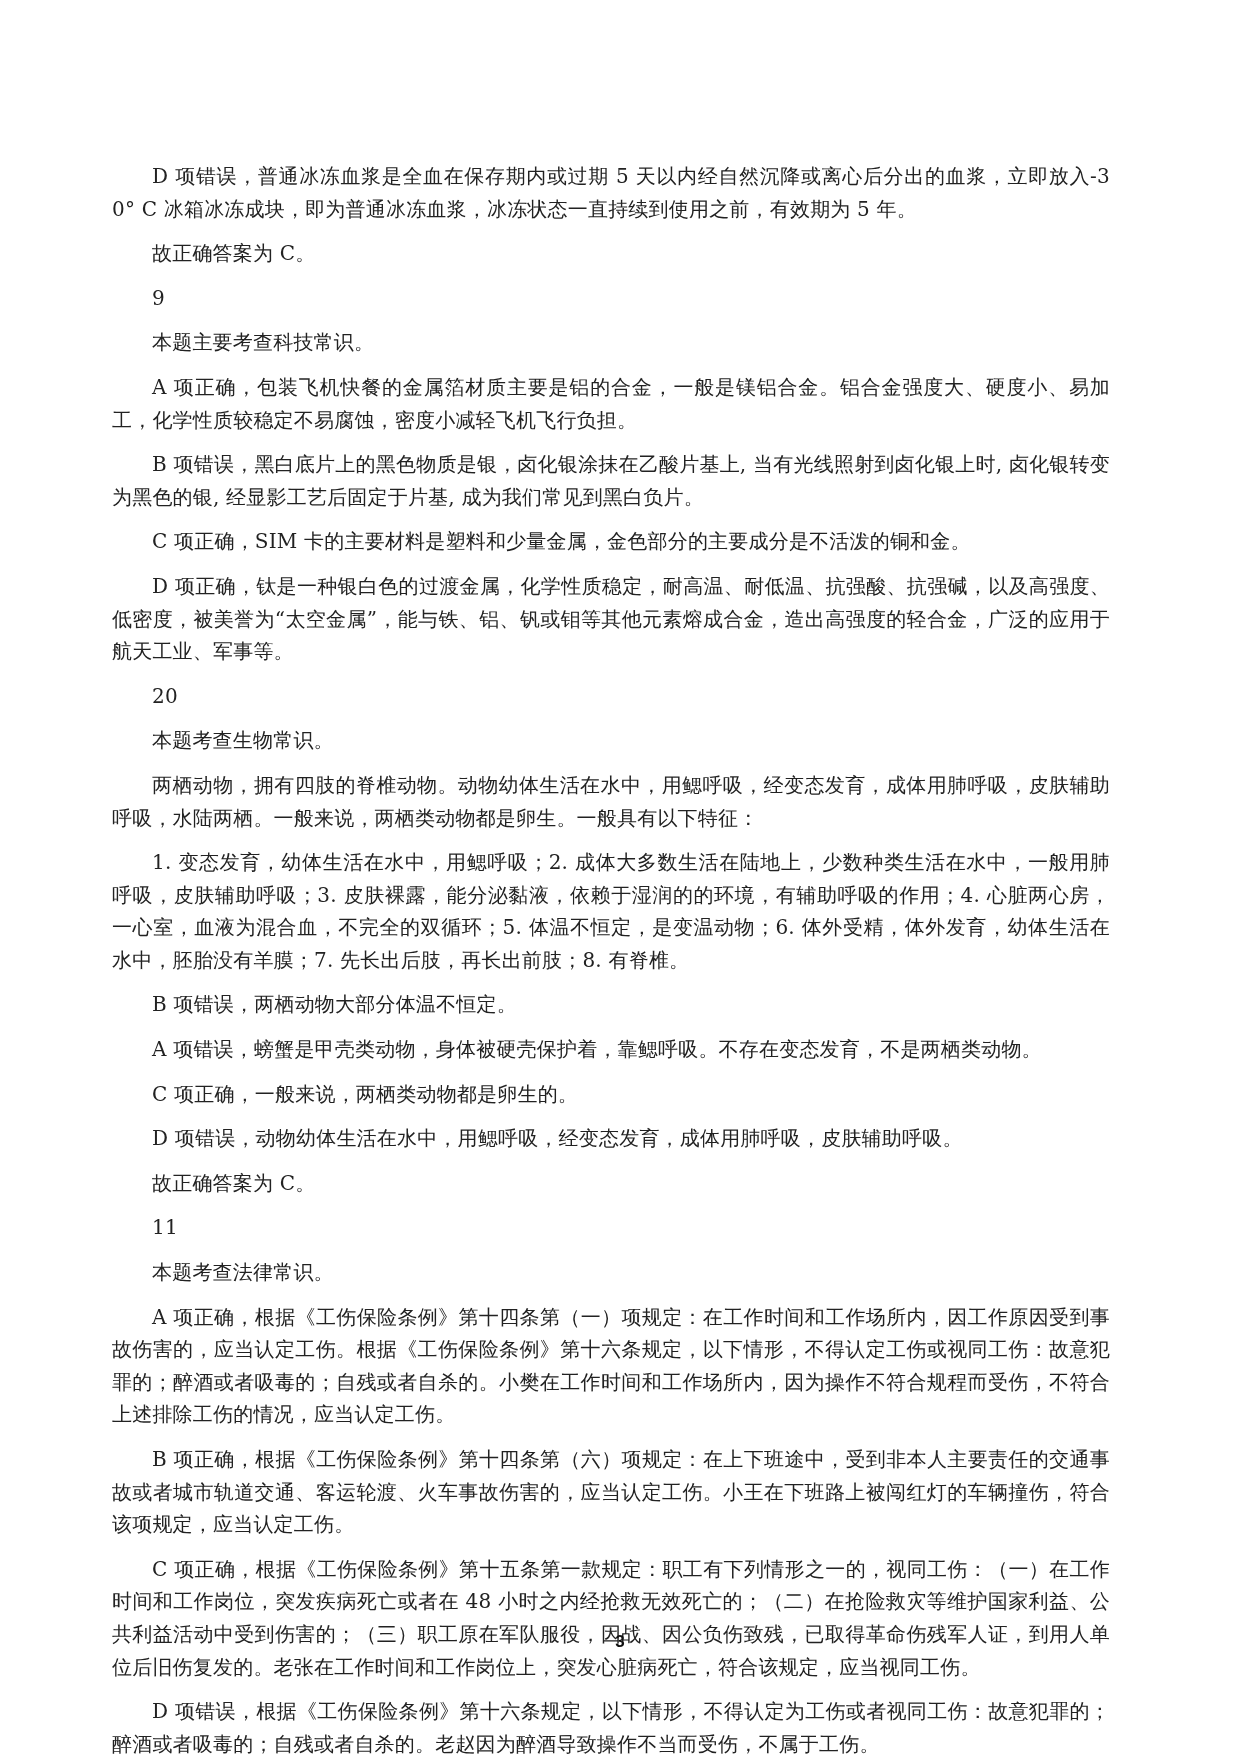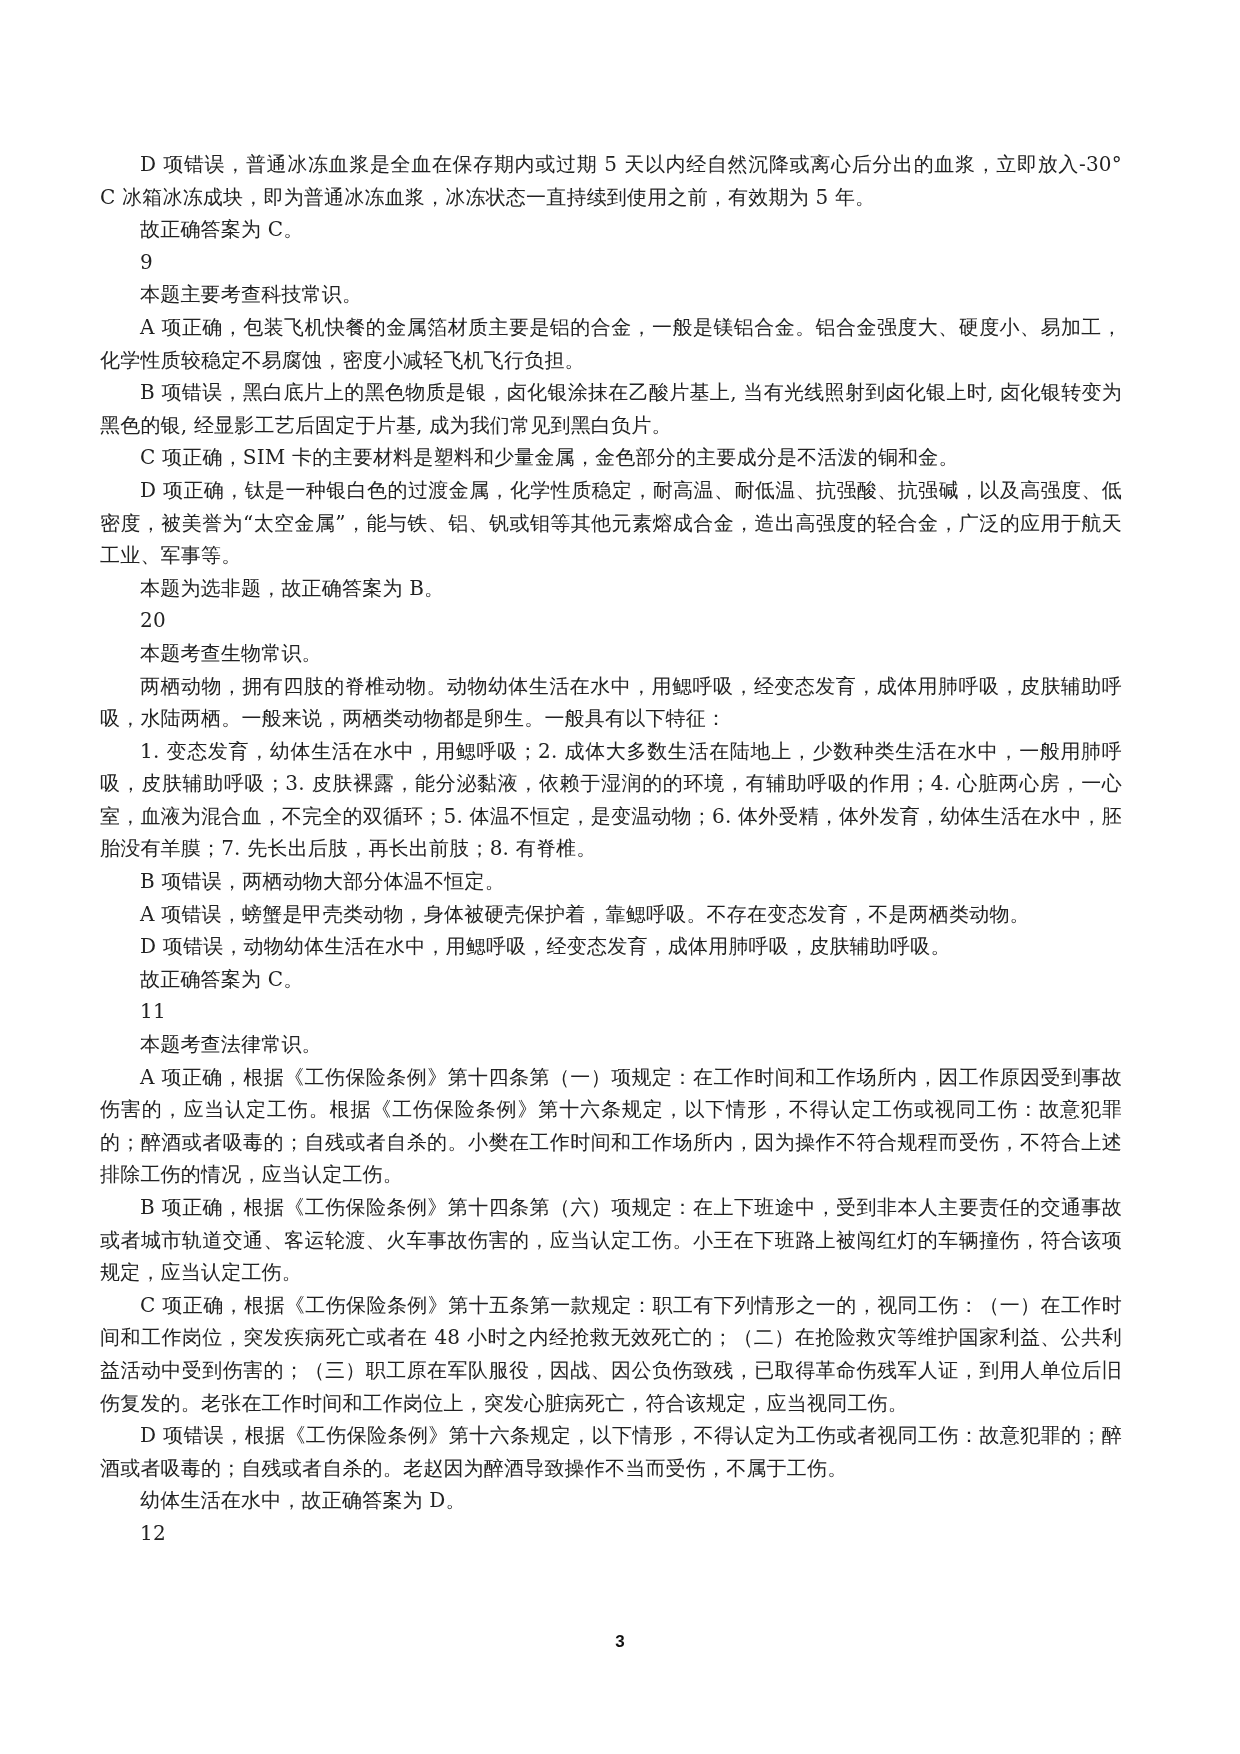--- a/index.html
+++ b/index.html
@@ -17,21 +17,21 @@
     }
     .page {
       position: absolute;
       left: 100px;
       top: 148px;
       width: 1022px;
     }
     .para {
       font-size: 20px;
       line-height: 32.6px;
-      margin: 0;
+      margin: 12px;
       text-indent: 2em;
       text-align: justify;
       letter-spacing: 0.2px;
       white-space: normal;
       word-break: break-all;
     }
     .page-number {
       position: absolute;
       left: 0;
       width: 1240px;
@@ -48,27 +48,27 @@
 
 <div class="page">
   <p class="para">D 项错误，普通冰冻血浆是全血在保存期内或过期 5 天以内经自然沉降或离心后分出的血浆，立即放入-30° C 冰箱冰冻成块，即为普通冰冻血浆，冰冻状态一直持续到使用之前，有效期为 5 年。</p>
   <p class="para">故正确答案为 C。</p>
   <p class="para">9</p>
   <p class="para">本题主要考查科技常识。</p>
   <p class="para">A 项正确，包装飞机快餐的金属箔材质主要是铝的合金，一般是镁铝合金。铝合金强度大、硬度小、易加工，化学性质较稳定不易腐蚀，密度小减轻飞机飞行负担。</p>
   <p class="para">B 项错误，黑白底片上的黑色物质是银，卤化银涂抹在乙酸片基上, 当有光线照射到卤化银上时, 卤化银转变为黑色的银, 经显影工艺后固定于片基, 成为我们常见到黑白负片。</p>
   <p class="para">C 项正确，SIM 卡的主要材料是塑料和少量金属，金色部分的主要成分是不活泼的铜和金。</p>
   <p class="para">D 项正确，钛是一种银白色的过渡金属，化学性质稳定，耐高温、耐低温、抗强酸、抗强碱，以及高强度、低密度，被美誉为“太空金属”，能与铁、铝、钒或钼等其他元素熔成合金，造出高强度的轻合金，广泛的应用于航天工业、军事等。</p>
-  <p class="para">本题为选非题，故正确答案为 B。</p>
   <p class="para">20</p>
   <p class="para">本题考查生物常识。</p>
   <p class="para">两栖动物，拥有四肢的脊椎动物。动物幼体生活在水中，用鳃呼吸，经变态发育，成体用肺呼吸，皮肤辅助呼吸，水陆两栖。一般来说，两栖类动物都是卵生。一般具有以下特征：</p>
   <p class="para">1. 变态发育，幼体生活在水中，用鳃呼吸；2. 成体大多数生活在陆地上，少数种类生活在水中，一般用肺呼吸，皮肤辅助呼吸；3. 皮肤裸露，能分泌黏液，依赖于湿润的的环境，有辅助呼吸的作用；4. 心脏两心房，一心室，血液为混合血，不完全的双循环；5. 体温不恒定，是变温动物；6. 体外受精，体外发育，幼体生活在水中，胚胎没有羊膜；7. 先长出后肢，再长出前肢；8. 有脊椎。</p>
   <p class="para">B 项错误，两栖动物大部分体温不恒定。</p>
   <p class="para">A 项错误，螃蟹是甲壳类动物，身体被硬壳保护着，靠鳃呼吸。不存在变态发育，不是两栖类动物。</p>
+  <p class="para">C 项正确，一般来说，两栖类动物都是卵生的。</p>
   <p class="para">D 项错误，动物幼体生活在水中，用鳃呼吸，经变态发育，成体用肺呼吸，皮肤辅助呼吸。</p>
   <p class="para">故正确答案为 C。</p>
   <p class="para">11</p>
   <p class="para">本题考查法律常识。</p>
   <p class="para">A 项正确，根据《工伤保险条例》第十四条第（一）项规定：在工作时间和工作场所内，因工作原因受到事故伤害的，应当认定工伤。根据《工伤保险条例》第十六条规定，以下情形，不得认定工伤或视同工伤：故意犯罪的；醉酒或者吸毒的；自残或者自杀的。小樊在工作时间和工作场所内，因为操作不符合规程而受伤，不符合上述排除工伤的情况，应当认定工伤。</p>
   <p class="para">B 项正确，根据《工伤保险条例》第十四条第（六）项规定：在上下班途中，受到非本人主要责任的交通事故或者城市轨道交通、客运轮渡、火车事故伤害的，应当认定工伤。小王在下班路上被闯红灯的车辆撞伤，符合该项规定，应当认定工伤。</p>
   <p class="para">C 项正确，根据《工伤保险条例》第十五条第一款规定：职工有下列情形之一的，视同工伤：（一）在工作时间和工作岗位，突发疾病死亡或者在 48 小时之内经抢救无效死亡的；（二）在抢险救灾等维护国家利益、公共利益活动中受到伤害的；（三）职工原在军队服役，因战、因公负伤致残，已取得革命伤残军人证，到用人单位后旧伤复发的。老张在工作时间和工作岗位上，突发心脏病死亡，符合该规定，应当视同工伤。</p>
   <p class="para">D 项错误，根据《工伤保险条例》第十六条规定，以下情形，不得认定为工伤或者视同工伤：故意犯罪的；醉酒或者吸毒的；自残或者自杀的。老赵因为醉酒导致操作不当而受伤，不属于工伤。</p>
   <p class="para">幼体生活在水中，故正确答案为 D。</p>
   <p class="para">12</p>

